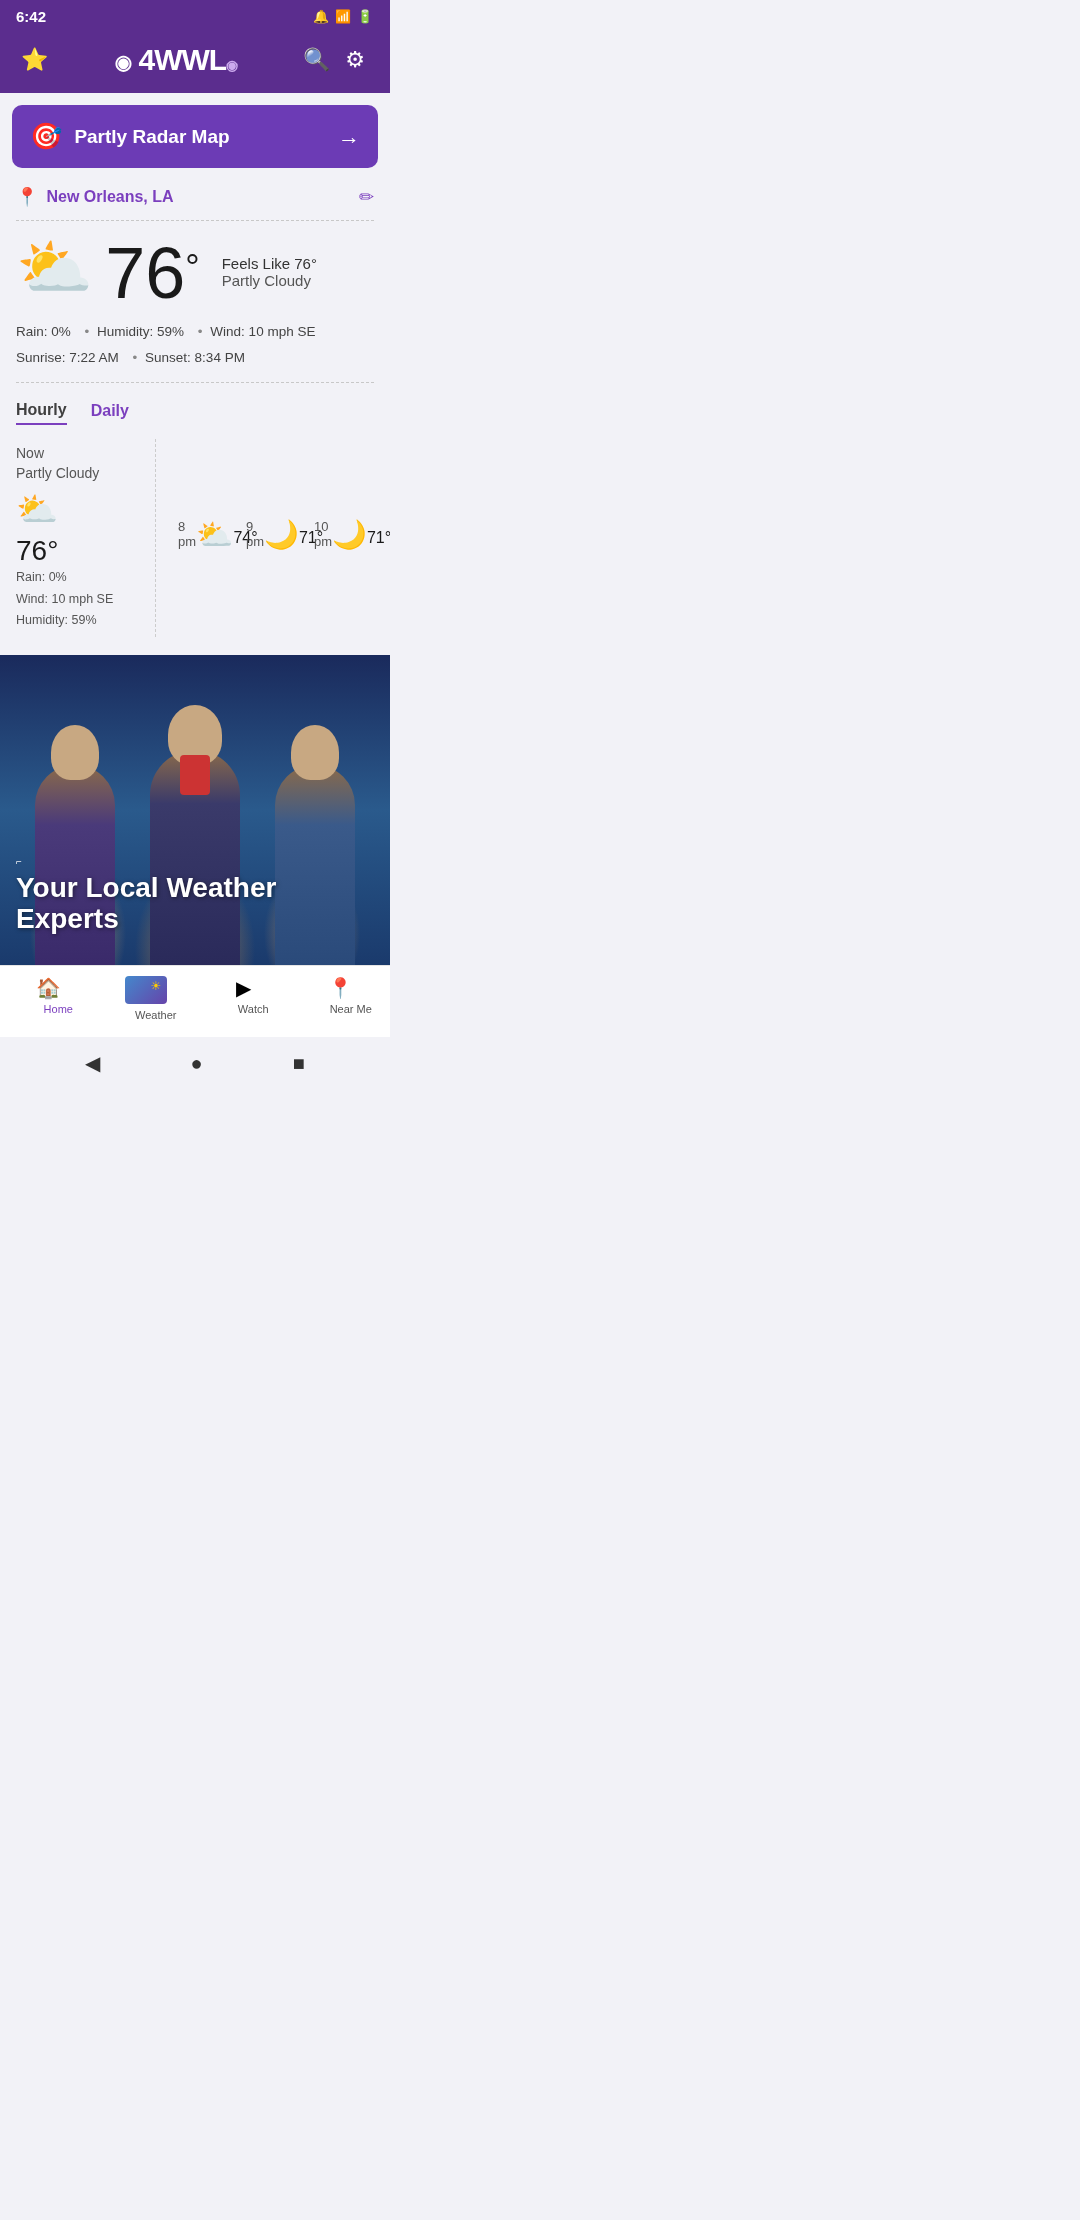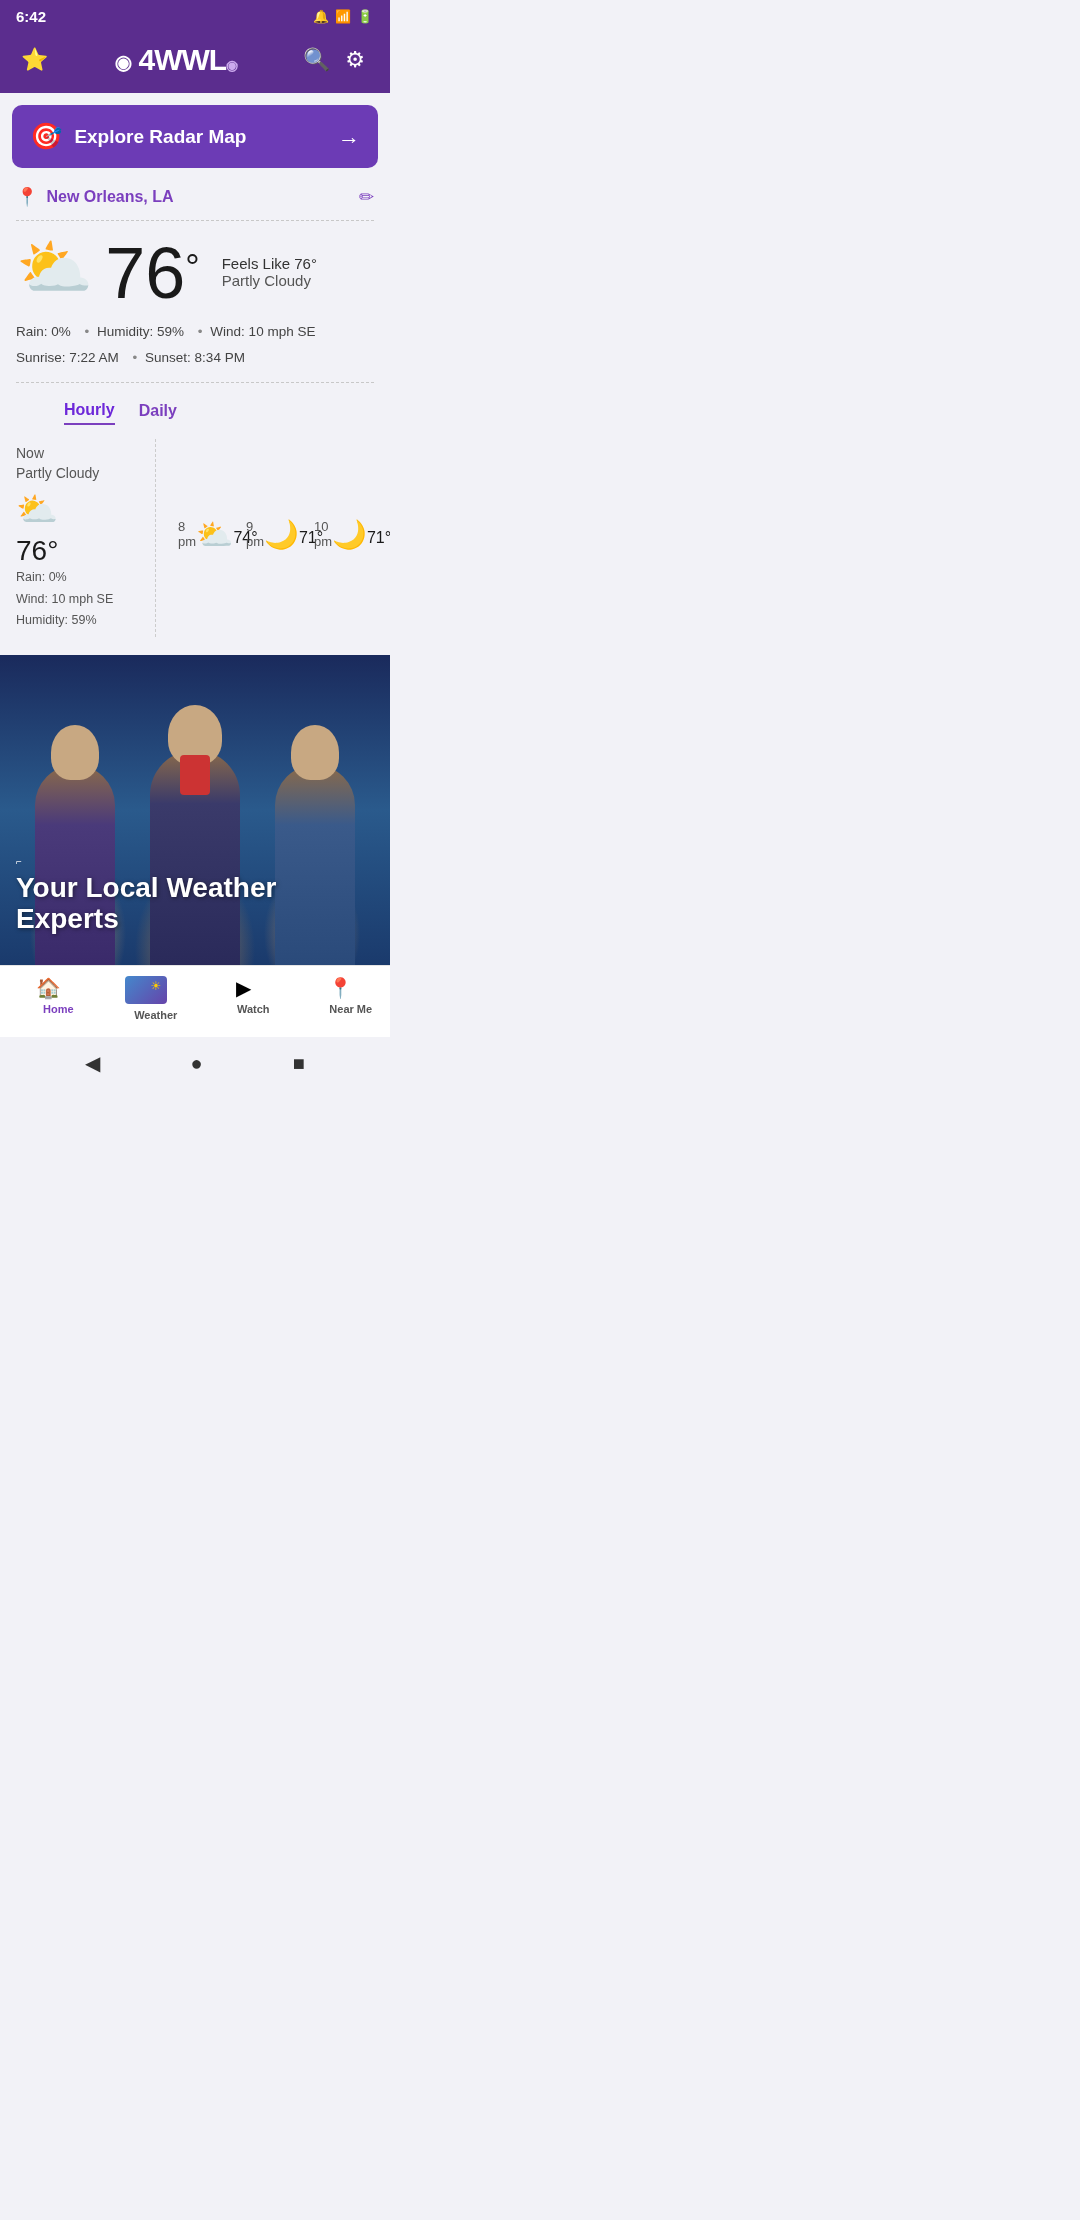--- a/index.html
+++ b/index.html
@@ -173,23 +173,22 @@
     }
     .tab-btn {
       background: none;
       border: none;
       font-size: 16px;
       font-weight: 700;
       cursor: pointer;
       padding-bottom: 4px;
     }
     .tab-btn.active {
-      color: #6d28d9;
+      color: #404040;
       border-bottom: 2.5px solid #7b3fbe;
-      margin-left: 48px;
     }
     .tab-btn.inactive {
       color: #7b3fbe;
     }
 
     
     .hourly-scroll {
       padding: 10px 10px 10px 16px;
       display: flex;
       gap: 0;
@@ -281,21 +280,21 @@
       align-items: center;
       gap: 3px;
       cursor: pointer;
       flex: 1;
       position: relative;
     }
     .nav-icon { font-size: 20px; }
     .nav-label {
       font-size: 11px;
       color: #555;
-      font-weight: 700;
+      font-weight: 400;
       margin-left: 19px;
     }
     .nav-item.active .nav-label { color: #7b3fbe; }
     .nav-item.active .nav-icon { color: #7b3fbe; }
 
     
     .nav-weather-thumb {
       width: 42px;
       height: 28px;
       background: linear-gradient(135deg, #4488cc, #6644aa);
@@ -351,21 +350,21 @@
       <span style="font-size:20px; vertical-align:middle;">◉</span> 4WWL<span style="font-size:14px; color:#ccaaee;">◉</span>
     </span>
   </div>
   <button class="header-icon-btn">🔍</button>
   <button class="header-icon-btn">⚙</button>
 </div>
 
 <div class="radar-banner">
   <div class="radar-banner-left">
     <span class="radar-icon">🎯</span>
-    <span class="radar-banner-text">Explore Radar Map</span>
+    <span class="radar-banner-text">Partly Radar Map</span>
   </div>
   <span class="radar-arrow">→</span>
 </div>
 
 <div class="location-row">
   <div class="location-left">
     <span class="location-pin">📍</span>
     <span class="location-text">New Orleans, LA</span>
   </div>
   <span class="location-edit">✏</span>

